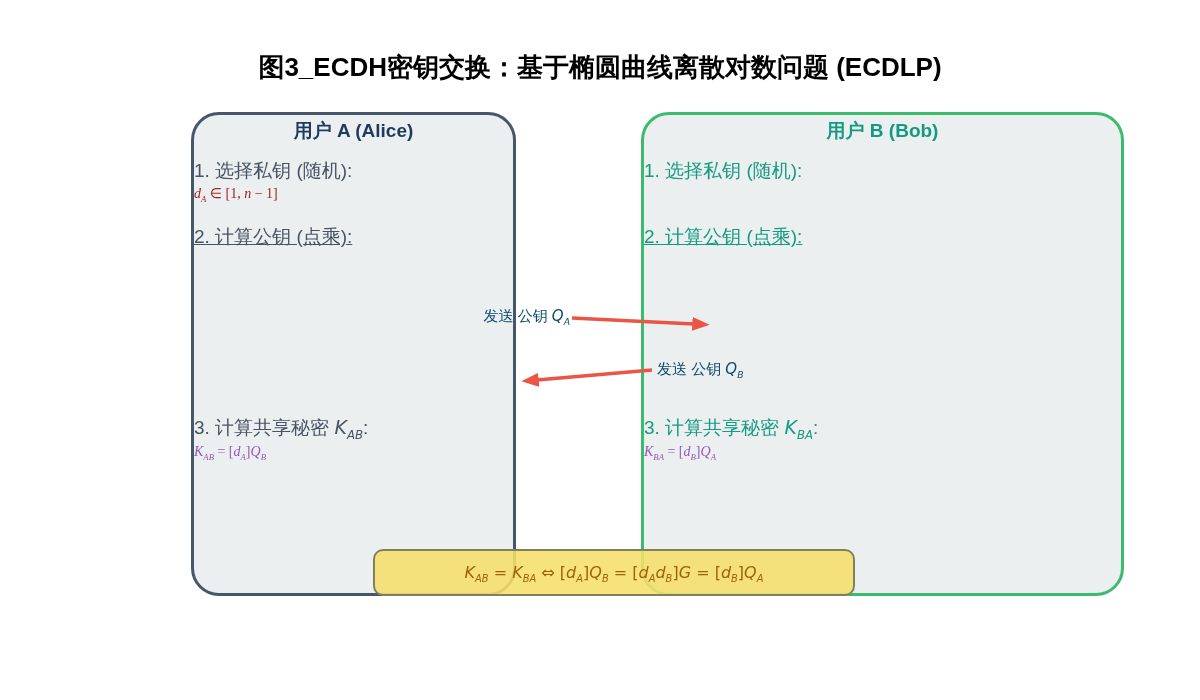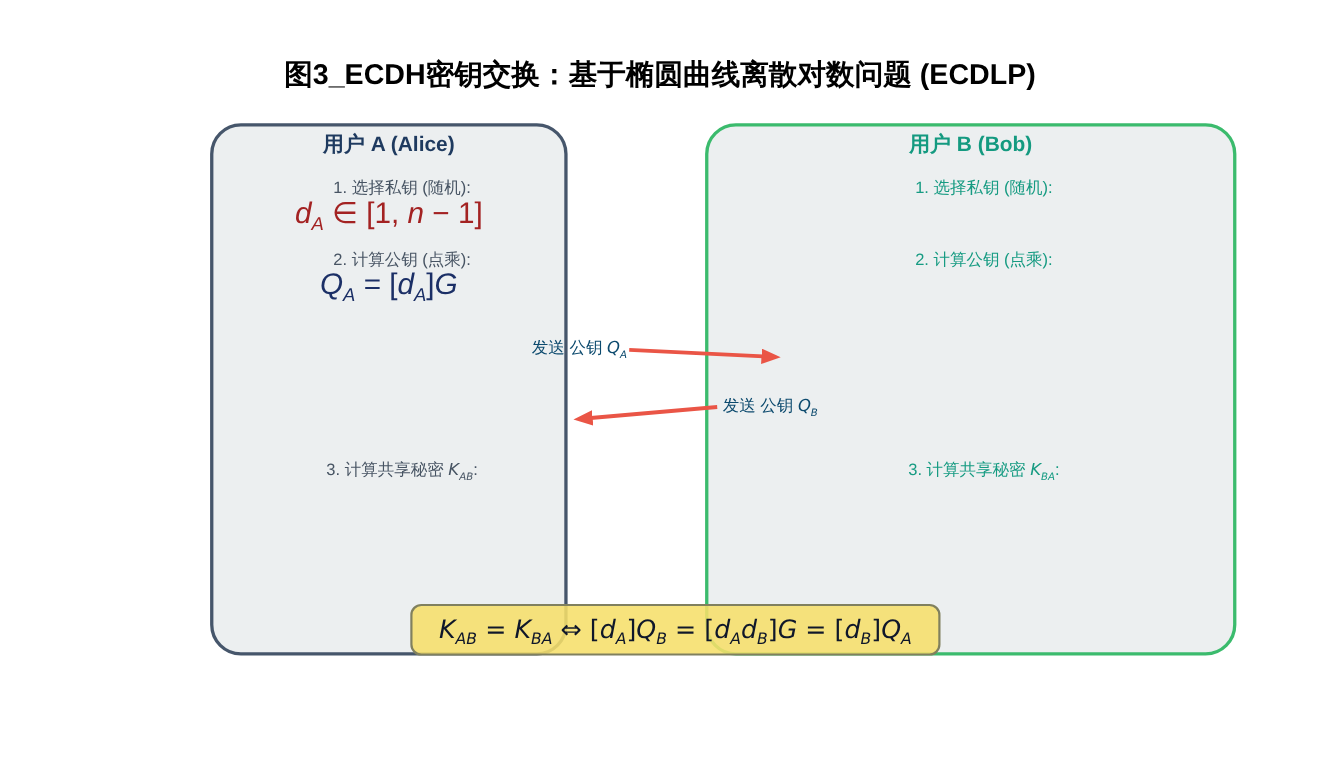--- a/index.html
+++ b/index.html
@@ -8,65 +8,66 @@
   .title{position:absolute;top:50px;left:0;width:100%;margin:0;text-align:center;
          font-size:26px;font-weight:bold;color:#000;}
   .panel{position:absolute;top:112px;height:484px;background:#eceff0;
          border-radius:28px;box-sizing:border-box;z-index:1;}
   .panel.alice{left:178px;width:325px;border:3.5px solid #46566b;margin-left:13px;}
   .panel.bob{left:641px;width:483px;border:3.5px solid #3bbb6d;}
   .panel-title{position:absolute;top:3px;left:0;width:100%;text-align:center;
                font-size:19px;font-weight:bold;}
   .alice .panel-title{color:#1e3a5f;}
   .bob .panel-title{color:#149a80;}
-  .tline{position:absolute;left:12px;width:100%;text-align:center;font-size:15px;line-height:20px;}
+  .tline{position:absolute;left:0;width:100%;font-size:19px;line-height:20px;}
   .alice .lbl{color:#475463;}
   .bob .lbl{color:#169b82;}
-  .formula{position:absolute;left:0;width:100%;text-align:center;font-size:27px;line-height:26px;
-           font-family:Liberation Sans, sans-serif;}
+  .formula{position:absolute;left:0;width:100%;text-align:left;font-size:14px;line-height:26px;
+           font-family:Liberation Serif, serif;}
   .it{font-style:italic;}
   .tline .it,.msg .it,.eq-formula .it{font-family:"DejaVu Sans",sans-serif;}
   sub.ms{font-size:0.62em;line-height:0;}
   .f-red{color:#a32222;}
   .f-navy{color:#1b2f66;}
   .f-purple{color:#9457b8;}
-  .t46{top:46px;} .t66{top:66px;} .t112{top:112px;} .t130{top:130px;}
+  .t46{top:46px;} .t66{top:66px;} .t112{top:112px;text-decoration:underline;} .t130{top:130px;}
   .t302{top:302px;} .t324{top:324px;}
   .msg{position:absolute;font-size:15px;color:#0c4a6e;z-index:8;white-space:nowrap;}
   .msg-qa{top:307px;right:630px;}
   .msg-qb{top:360px;left:657px;}
   .eq-caption{position:absolute;left:373px;top:529px;width:482px;text-align:center;
               font-size:15px;color:#475463;z-index:6;}
   .eq-box{position:absolute;left:373px;top:549px;width:482px;height:47px;
           background:rgba(246,223,106,0.88);border:2px solid #80805e;border-radius:10px;
           box-sizing:border-box;display:flex;align-items:center;justify-content:center;z-index:5;}
-  .eq-formula{font-size:23px;color:#0f172a;font-family:"DejaVu Sans",sans-serif;white-space:nowrap;}
+  .eq-formula{font-size:16px;color:#a16207;font-family:"DejaVu Sans",sans-serif;white-space:nowrap;}
   svg.arrows{position:absolute;left:0;top:0;z-index:10;pointer-events:none;}
 </style>
 </head>
 <body>
 
 <div class="canvas">
 
   <h1 class="title">图3_ECDH密钥交换：基于椭圆曲线离散对数问题 (ECDLP)</h1>
 
   <div class="panel alice">
     <div class="panel-title">用户 A (Alice)</div>
     <div class="tline lbl t46">1. 选择私钥 (随机):</div>
     <div class="formula f-red t66"><span class="it">d</span><sub class="ms it">A</sub><span> ∈ [1, </span><span class="it">n</span><span> − 1]</span></div>
     <div class="tline lbl t112">2. 计算公钥 (点乘):</div>
-    <div class="formula f-navy t130"><span class="it">Q</span><sub class="ms it">A</sub><span> = [</span><span class="it">d</span><sub class="ms it">A</sub><span>]</span><span class="it">G</span></div>
     <div class="tline lbl t302"><span>3. 计算共享秘密 </span><span class="it">K</span><sub class="ms it">AB</sub><span>:</span></div>
+    <div class="formula f-purple t324"><span class="it">K</span><sub class="ms it">AB</sub><span> = [</span><span class="it">d</span><sub class="ms it">A</sub><span>]</span><span class="it">Q</span><sub class="ms it">B</sub></div>
   </div>
 
   <div class="panel bob">
     <div class="panel-title">用户 B (Bob)</div>
     <div class="tline lbl t46">1. 选择私钥 (随机):</div>
     <div class="tline lbl t112">2. 计算公钥 (点乘):</div>
     <div class="tline lbl t302"><span>3. 计算共享秘密 </span><span class="it">K</span><sub class="ms it">BA</sub><span>:</span></div>
+    <div class="formula f-purple t324"><span class="it">K</span><sub class="ms it">BA</sub><span> = [</span><span class="it">d</span><sub class="ms it">B</sub><span>]</span><span class="it">Q</span><sub class="ms it">A</sub></div>
   </div>
 
   <div class="msg msg-qa"><span>发送 公钥 </span><span class="it">Q</span><sub class="ms it">A</sub></div>
   <div class="msg msg-qb"><span>发送 公钥 </span><span class="it">Q</span><sub class="ms it">B</sub></div>
 
   <div class="eq-box">
     <div class="eq-formula"><span class="it">K</span><sub class="ms it">AB</sub><span> = </span><span class="it">K</span><sub class="ms it">BA</sub><span> ⇔ [</span><span class="it">d</span><sub class="ms it">A</sub><span>]</span><span class="it">Q</span><sub class="ms it">B</sub><span> = [</span><span class="it">d</span><sub class="ms it">A</sub><span class="it">d</span><sub class="ms it">B</sub><span>]</span><span class="it">G</span><span> = [</span><span class="it">d</span><sub class="ms it">B</sub><span>]</span><span class="it">Q</span><sub class="ms it">A</sub></div>
   </div>
 
   <svg class="arrows" width="1200" height="700">

